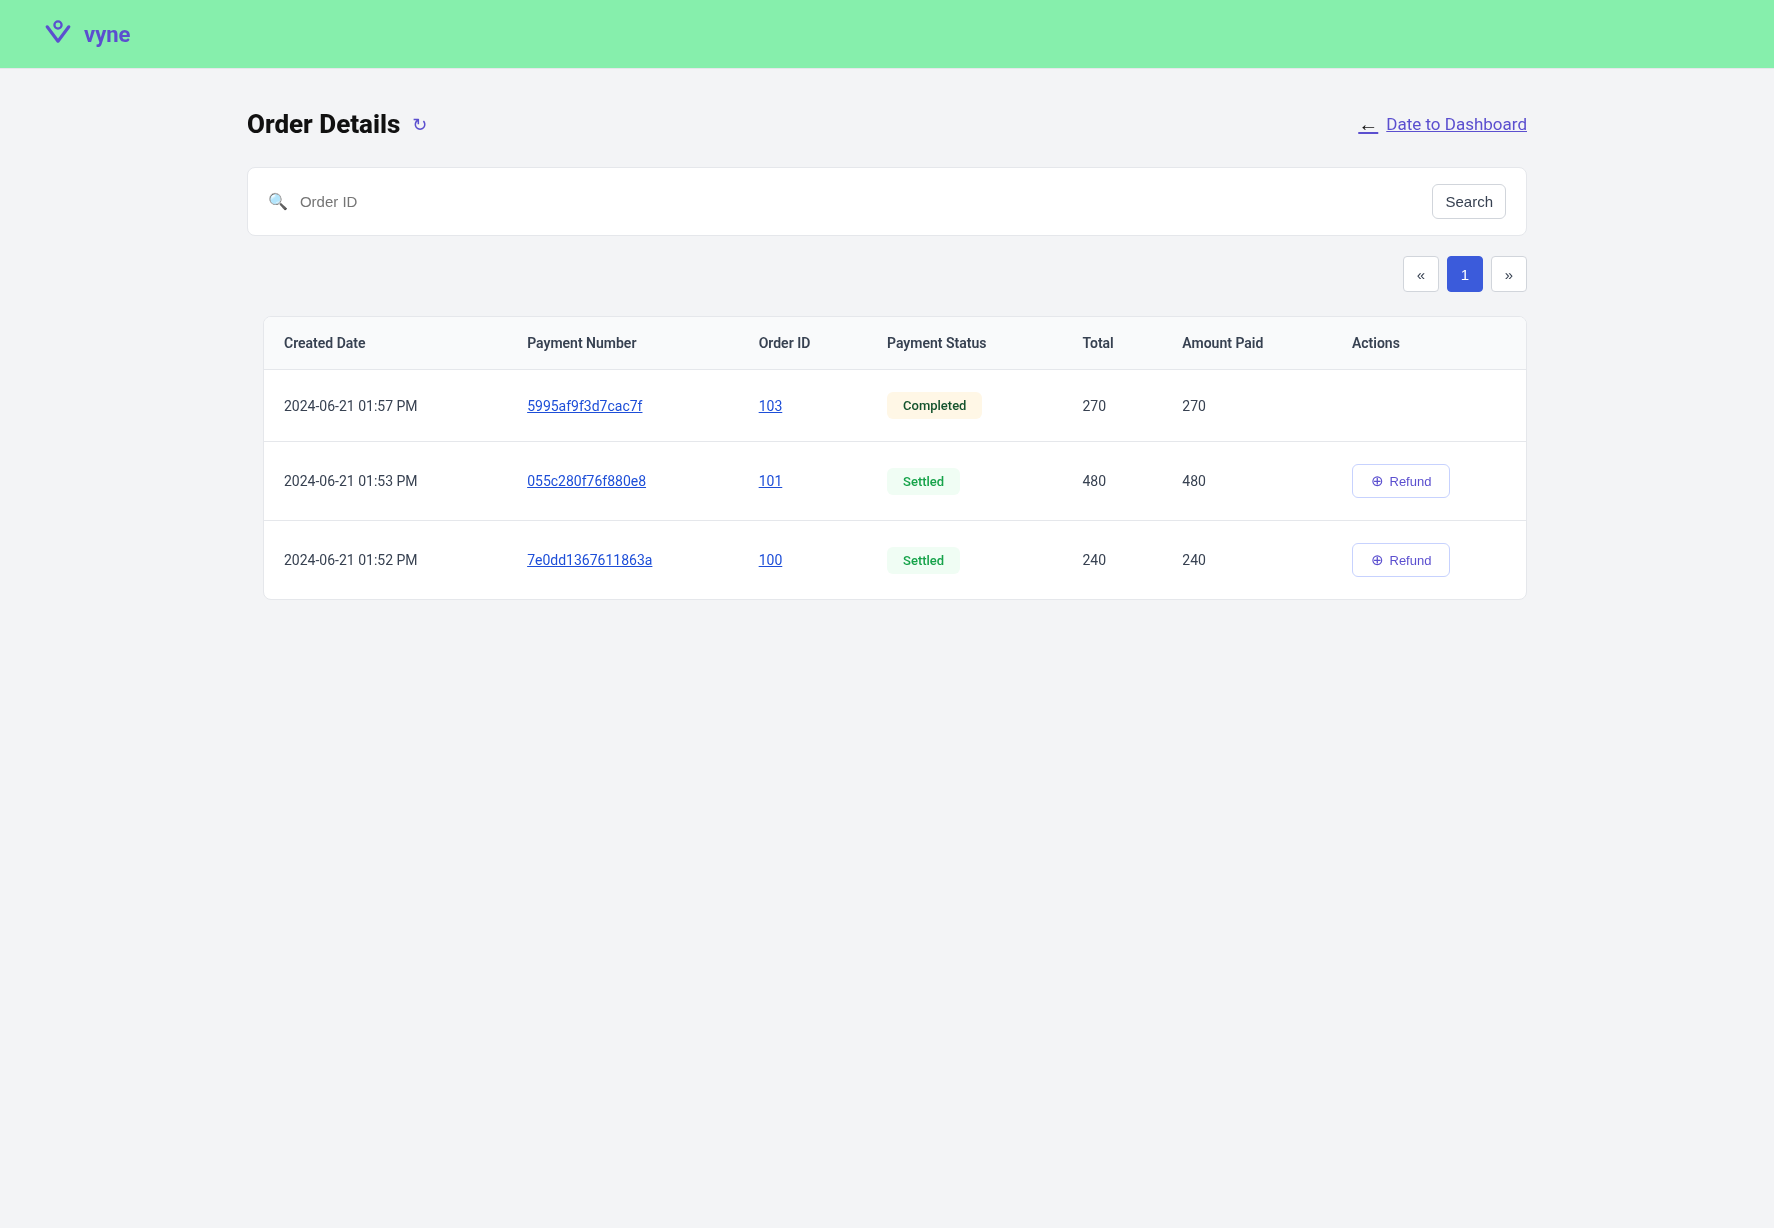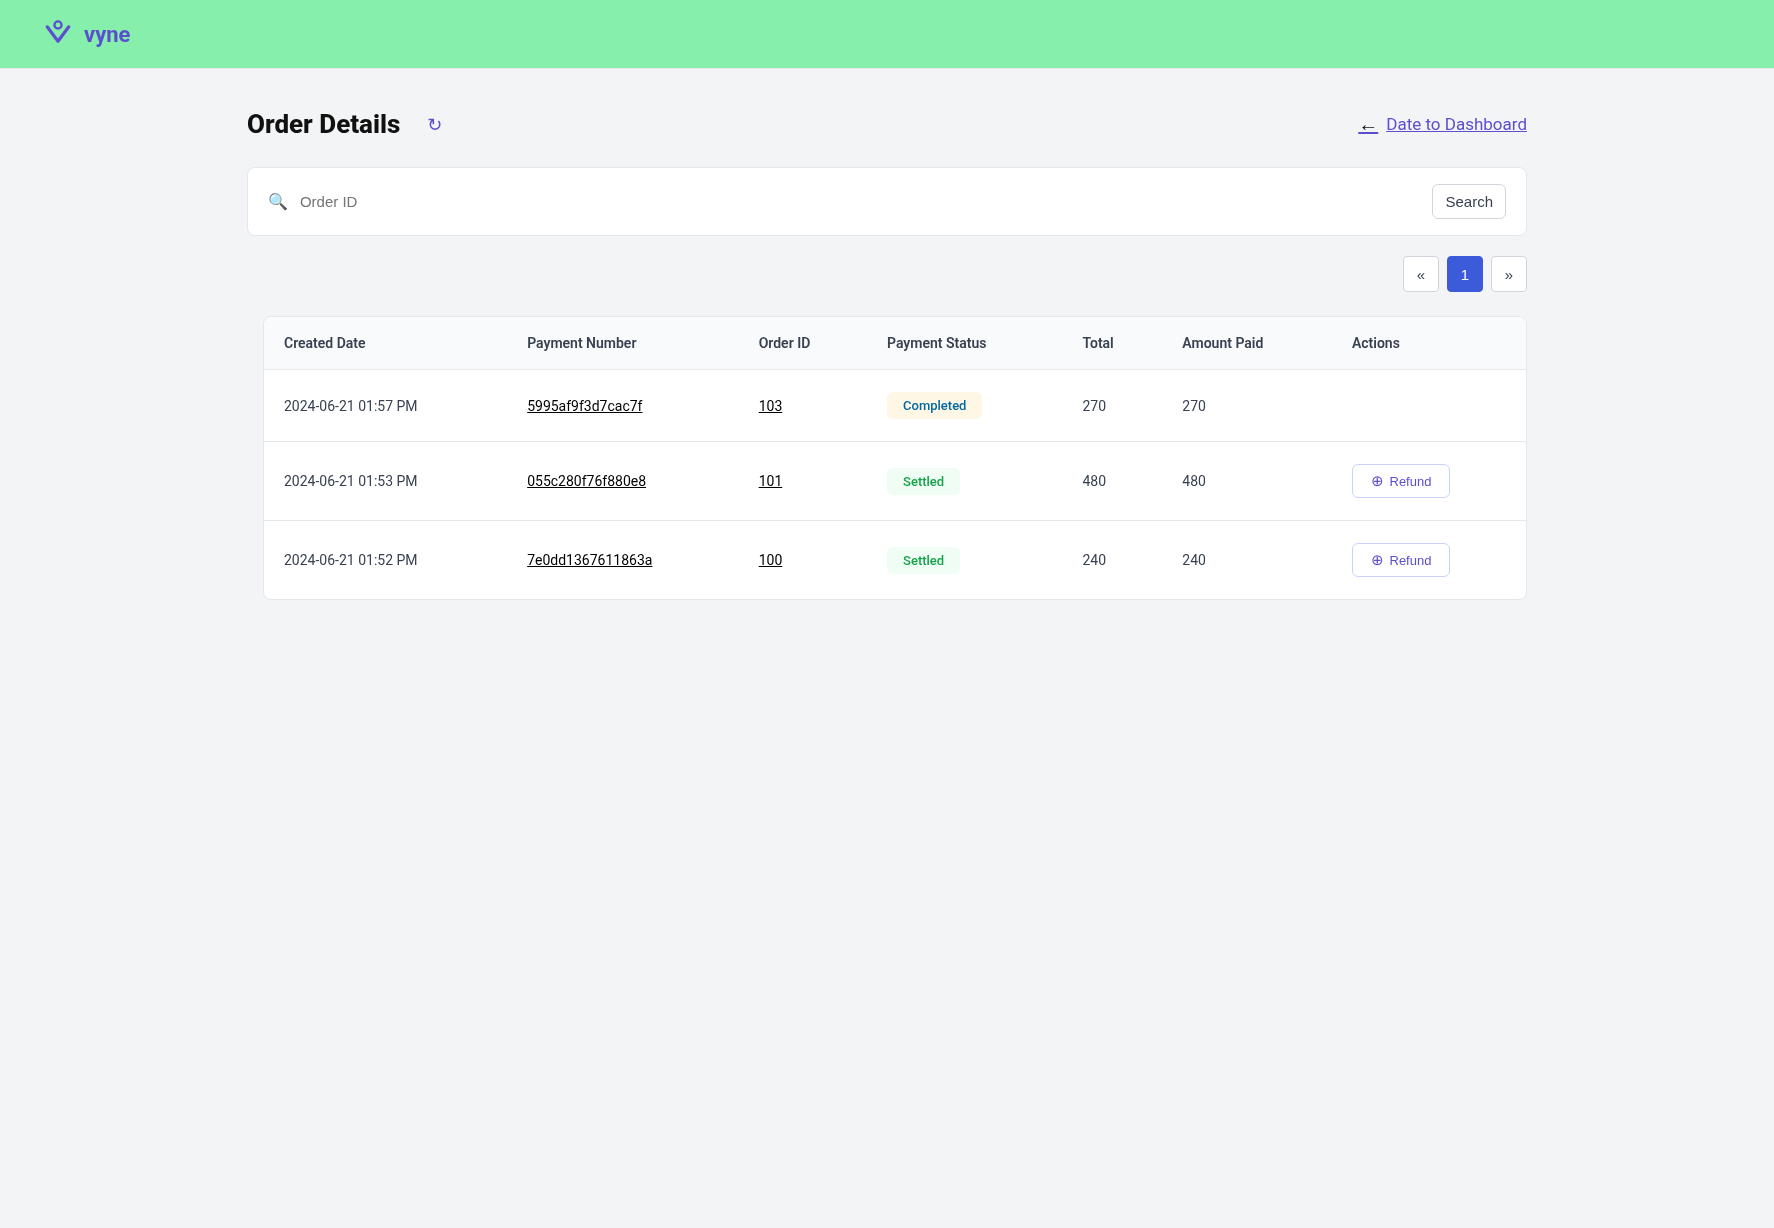--- a/index.html
+++ b/index.html
@@ -32,21 +32,21 @@
     }
     .page-header {
       display: flex;
       justify-content: space-between;
       align-items: center;
       margin-bottom: 28px;
     }
     .page-title-area {
       display: flex;
       align-items: center;
-      gap: 27px;
+      gap: 12px;
     }
     .page-title {
       font-size: 26px;
       font-weight: 800;
       color: #111;
     }
     .refresh-icon {
       color: #5b4fcf;
       cursor: pointer;
       font-size: 18px;
@@ -150,34 +150,34 @@
     tbody tr:last-child {
       border-bottom: none;
     }
     tbody td {
       padding: 22px 20px;
       font-size: 14px;
       color: #374151;
       vertical-align: middle;
     }
     .link-cell {
-      color: #000000;
+      color: #1d4ed8;
       text-decoration: underline;
       cursor: pointer;
     }
     .status-badge {
       display: inline-block;
       padding: 6px 16px;
       border-radius: 6px;
       font-size: 13px;
       font-weight: 500;
     }
     .status-completed {
       background: #fff7e6;
-      color: #0369a1;
+      color: #14532d;
     }
     .status-part-refund {
       background: #eff6ff;
       color: #3b82f6;
     }
     .status-settled {
       background: #f0fdf4;
       color: #16a34a;
     }
     .refund-btn {

